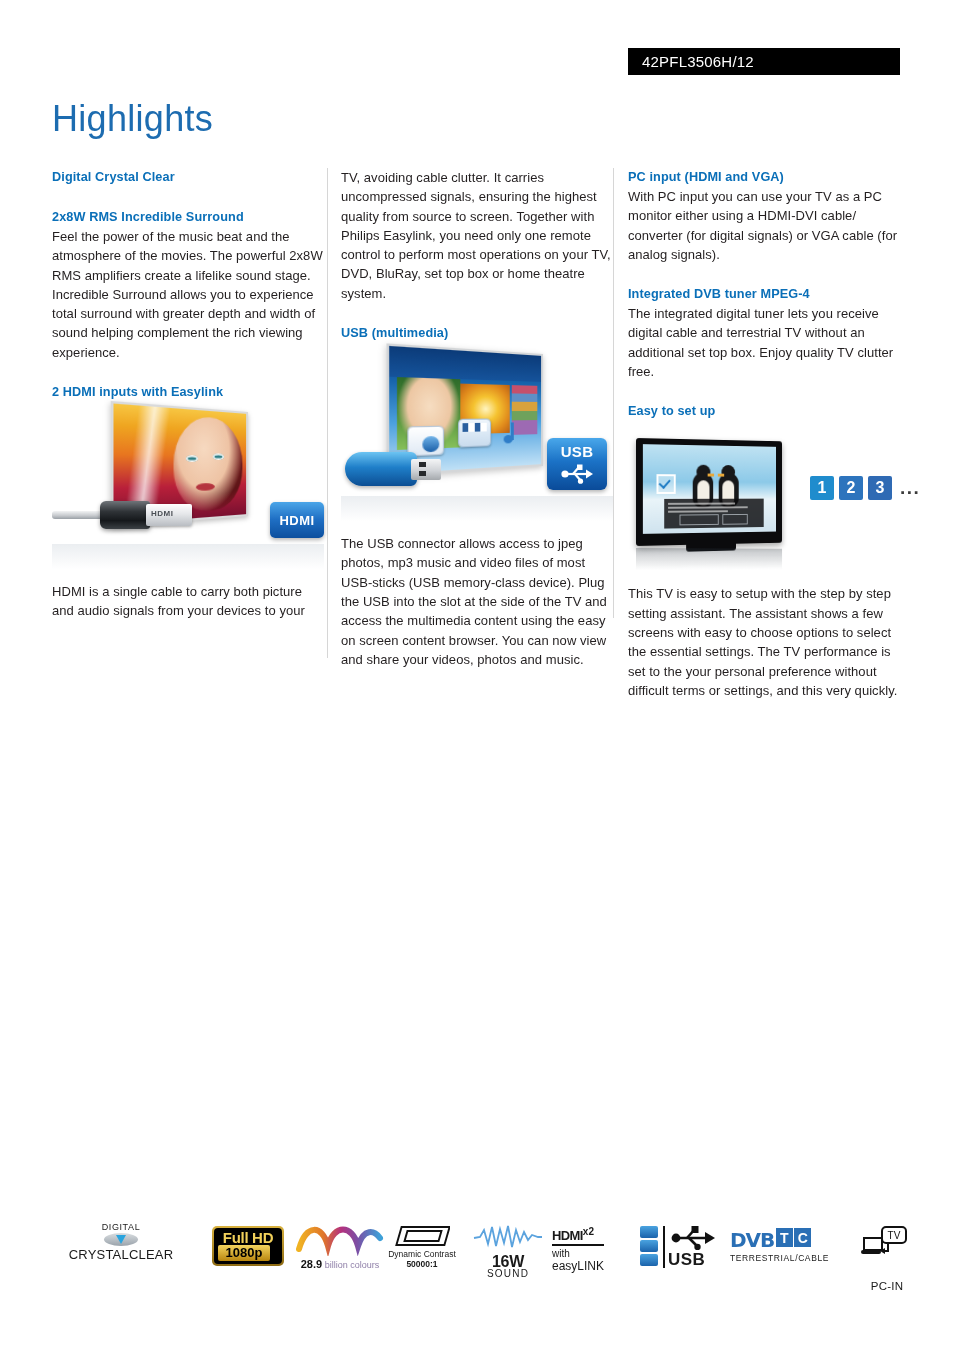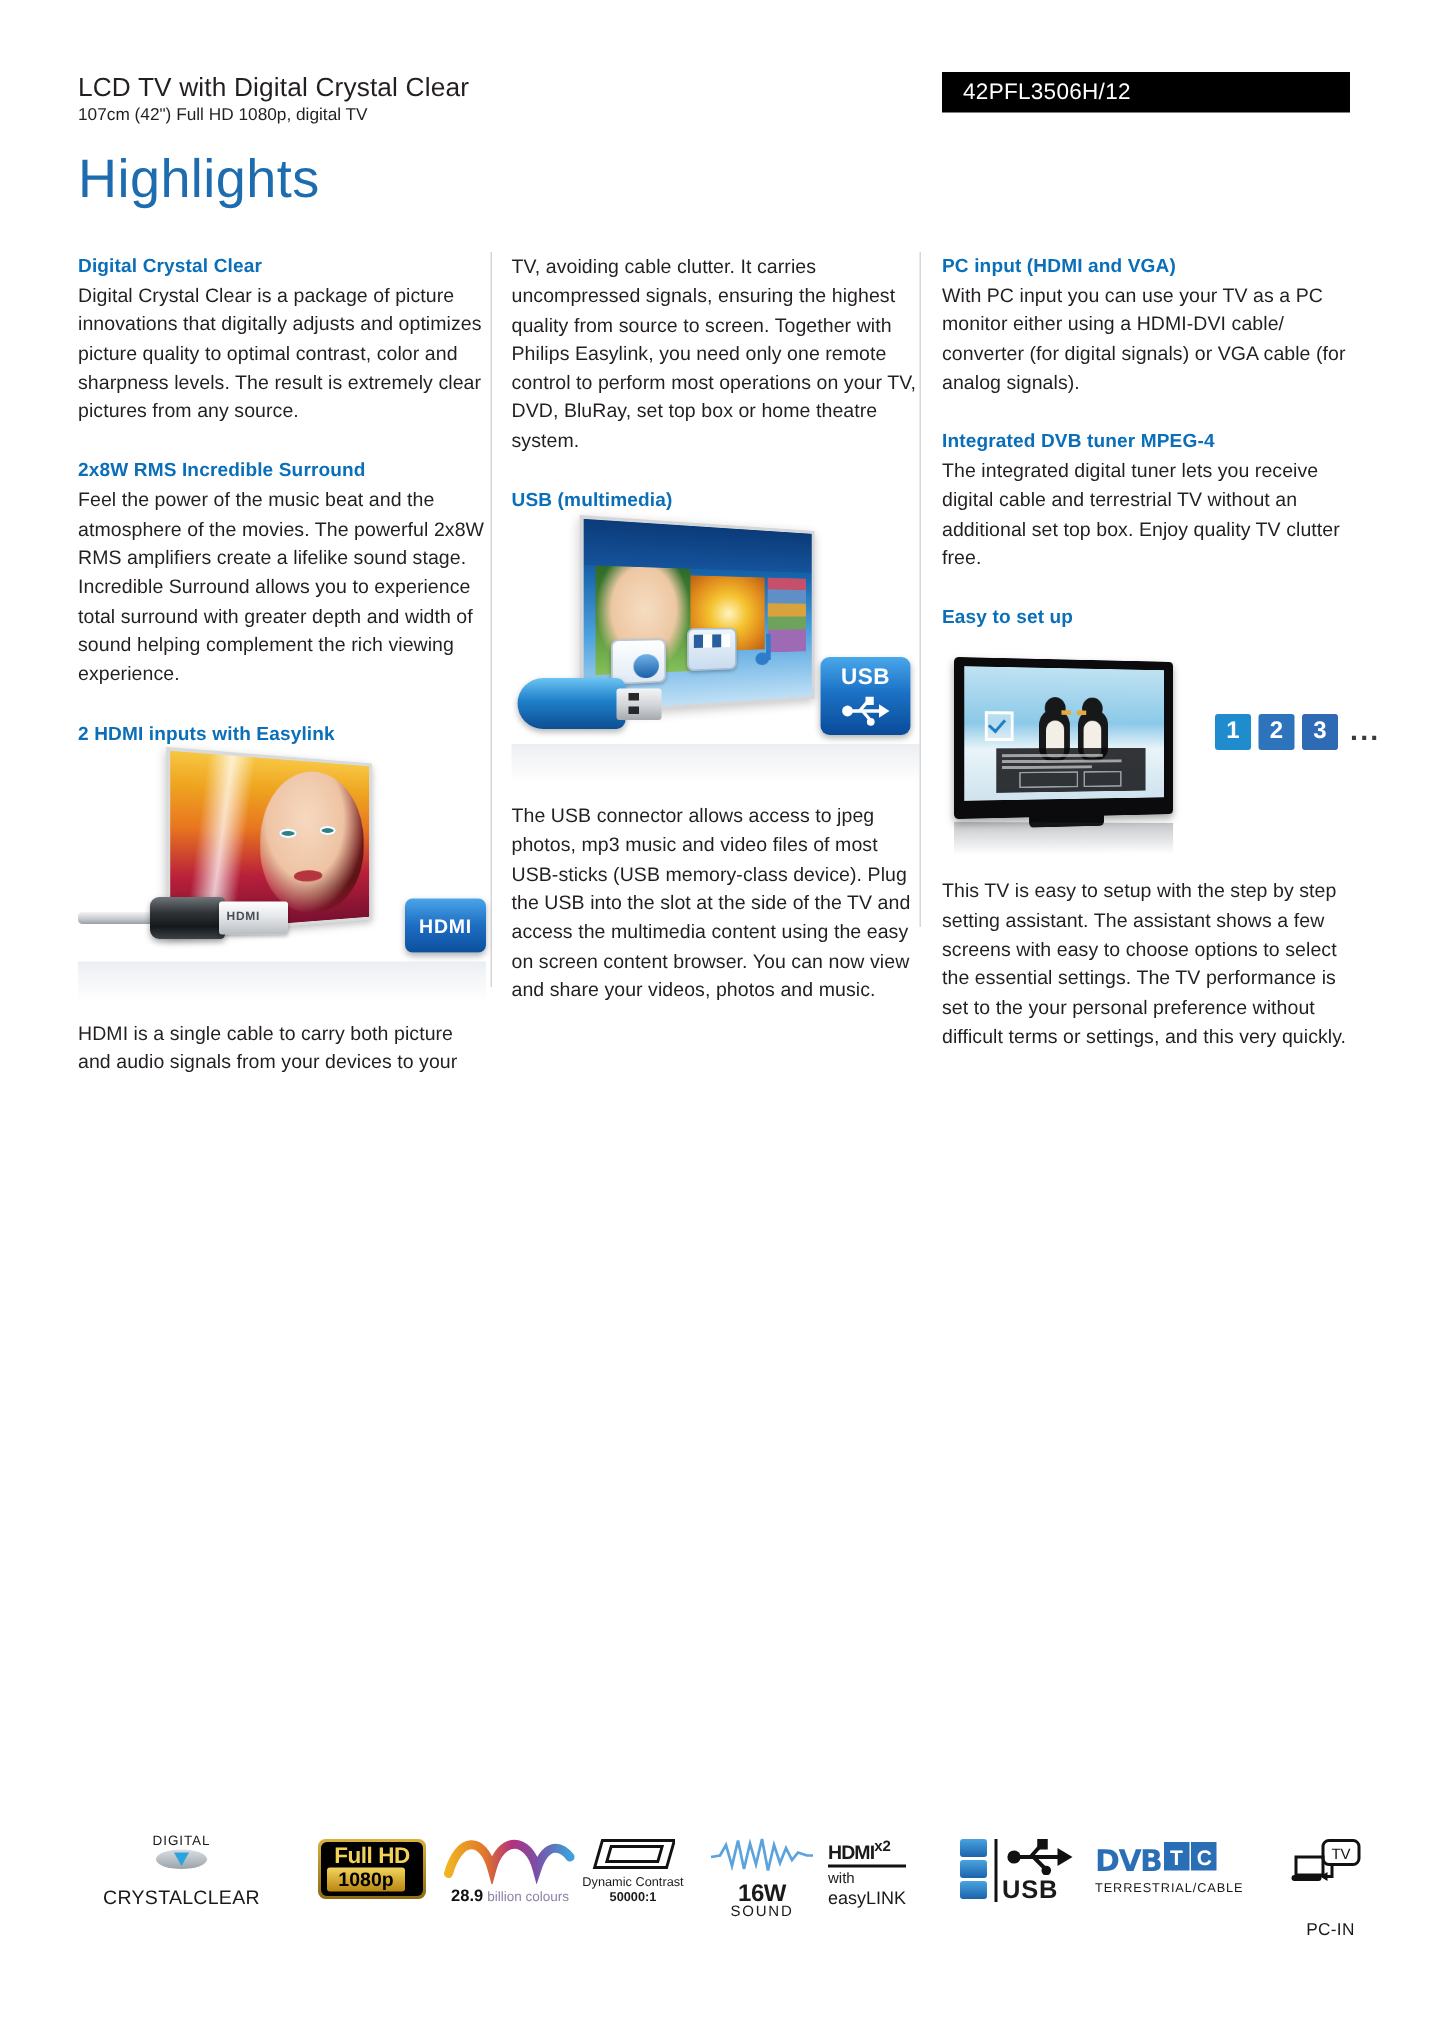--- a/index.html
+++ b/index.html
@@ -329,21 +329,21 @@
   }
   .logo { position:absolute; top: 0; }
 
   .lg-dcc { left: 14px; top: 10px; width: 110px; text-align:center; }
   .lg-dcc .d1 { font-size: 9px; letter-spacing: .6px; color:#1a1a1a; }
   .lg-dcc .eye-sh { width: 34px; height: 13px; margin: 1px auto 0 auto; position:relative; }
   .lg-dcc .eye-sh .o { position:absolute; left:0; top:0; width:34px; height:13px; border-radius:50%;
      background: linear-gradient(180deg,#d9dde0,#9aa3ab); }
   .lg-dcc .eye-sh .i { position:absolute; left:12px; top:2px; width:0;height:0;
      border-left:5px solid transparent;border-right:5px solid transparent;border-top:9px solid #2aa4de; }
-  .lg-dcc .d2 { font-size: 13px; letter-spacing: .2px; color:#1a1a1a; margin-top:11px; }
+  .lg-dcc .d2 { font-size: 13px; letter-spacing: .2px; color:#1a1a1a; margin-top:1px; }
 
   .lg-fhd { left: 160px; top: 14px; width: 72px; height: 40px;
     background: linear-gradient(180deg,#d9b23f,#8e6b13);
     border-radius: 5px; padding: 2px; box-sizing:border-box; }
   .lg-fhd .in { background:#000; border-radius:4px; height:100%; position:relative; }
   .lg-fhd .t1 { position:absolute; left:0; right:0; top: 1px; text-align:center;
     font-size: 15px; font-weight:bold; color:#f2d15a; letter-spacing:-.3px; }
   .lg-fhd .t2 { position:absolute; left:4px; right:12px; bottom: 3px; height: 16px;
     background: linear-gradient(180deg,#f3d45e,#b8860f); border-radius:2px;
     font-size: 13px; font-weight:bold; color:#000; text-align:center; line-height:16px; }
@@ -390,40 +390,35 @@
   .lg-dvb .sub { font-size: 8.5px; letter-spacing: .6px; margin-top: 1px; color:#1a1a1a; }
 
   .lg-pcin { left: 800px; top: 14px; width: 70px; text-align:center; }
   .lg-pcin .t { font-size: 11.5px; font-weight: 500; margin-top: 16px; letter-spacing:.2px; }
 </style>
 </head>
 <body>
 
 <div class="page">
 
-  <div class="header">
-    <div class="hdr-title">LCD TV with Digital Crystal Clear</div>
-    <div class="hdr-sub">107cm (42") Full HD 1080p, digital TV</div>
-  </div>
 
   <div class="model-bar">
     <span>42PFL3506H/12</span>
   </div>
 
   <div class="page-title">Highlights</div>
 
   <div class="divider div-1"></div>
   <div class="divider div-2"></div>
 
   <div class="cols">
 
     <div class="col col-1">
 
       <h3 class="sec">Digital Crystal Clear</h3>
-      <p class="body">Digital Crystal Clear is a package of picture innovations that digitally adjusts and optimizes picture quality to optimal contrast, color and sharpness levels. The result is extremely clear pictures from any source.</p>
 
       <div class="gap-lg"></div>
 
       <h3 class="sec">2x8W RMS Incredible Surround</h3>
       <p class="body">Feel the power of the music beat and the atmosphere of the movies. The powerful 2x8W RMS amplifiers create a lifelike sound stage. Incredible Surround allows you to experience total surround with greater depth and width of sound helping complement the rich viewing experience.</p>
 
       <div class="gap-lg"></div>
 
       <h3 class="sec">2 HDMI inputs with Easylink</h3>
 

